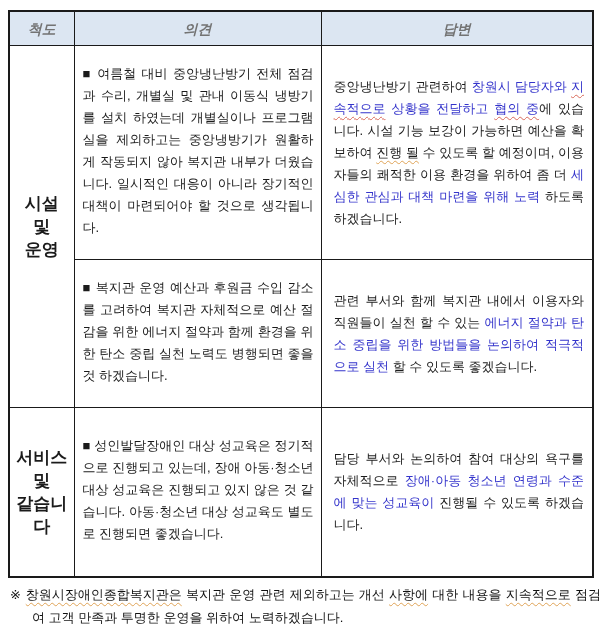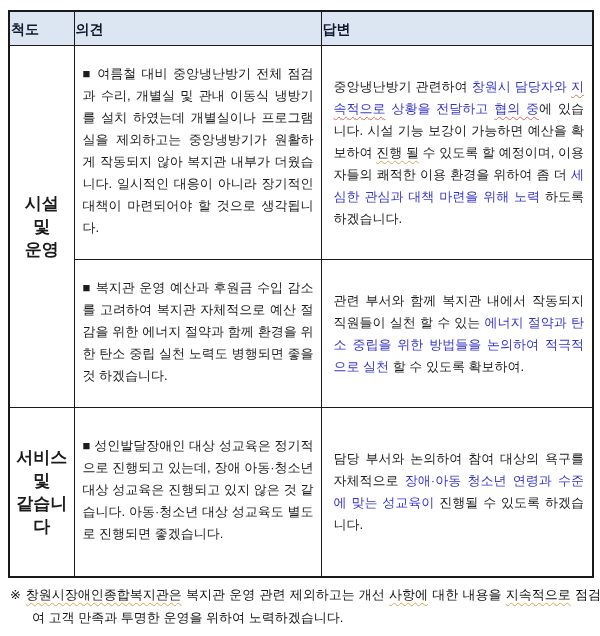--- a/index.html
+++ b/index.html
@@ -15,21 +15,21 @@
   }
   .doc-table th,.doc-table td{
     border:1px solid #1a1a1a;
     font-size:13px;line-height:22px;
     vertical-align:middle;
     overflow:hidden;
   }
   .doc-table{border:2px solid #1a1a1a;}
   th.hdr{
     background:#dce6f2;height:31px;
-    font-weight:bold;font-size:14px;text-align:left;color:#0f172a;
+    font-weight:bold;font-size:14px;text-align:center;color:#737373;font-style:italic;
   }
   td.scale{
     text-align:center;font-weight:bold;
     white-space:pre-line;line-height:23px;font-size:17px;
     padding:2px;
   }
   td.op{
     text-align:justify;
     padding:4px 7px 8px 8px;
   }
@@ -75,21 +75,21 @@
   </tr>
   <tr style="height:214px">
     <td class="scale" rowspan="2">시설
 및
 운영</td>
     <td class="op">■  여름철 대비 중앙냉난방기 전체 점검과 수리, 개별실 및 관내 이동식 냉방기를 설치 하였는데 개별실이나 프로그램실을 제외하고는 중앙냉방기가 원활하게 작동되지 않아 복지관 내부가 더웠습니다. 일시적인 대응이 아니라 장기적인 대책이 마련되어야 할 것으로 생각됩니다.</td>
     <td class="an"><span>중앙냉난방기 관련하여 </span><span class="c-blue">창원시 담당자와 </span><span class="c-blue wavy-red">지속적으로</span><span class="c-blue"> 상황을 전달하고 </span><span class="c-blue wavy-red">협의 중</span><span>에 있습니다. 시설 기능 보강이 가능하면 예산을 확보하여 </span><span class="wavy-orange">진행 될</span><span> 수 있도록 할 예정이며, 이용자들의 쾌적한 이용 환경을 위하여 좀 더 </span><span class="c-blue">세심한 관심과 대책 마련을 위해 노력</span><span> 하도록 하겠습니다.</span></td>
   </tr>
   <tr style="height:148px">
     <td class="op">■  복지관 운영 예산과 후원금 수입 감소를 고려하여 복지관 자체적으로 예산 절감을 위한 에너지 절약과 함께 환경을 위한 탄소 중립 실천 노력도 병행되면 좋을 것 하겠습니다.</td>
-    <td class="an"><span>관련 부서와 함께 복지관 내에서 작동되지 직원들이 실천 할 수 있는 </span><span class="c-blue">에너지 절약과 탄소 중립을 위한 방법들을 논의하여 적극적으로 실천</span><span> 할 수 있도록 확보하여.</span></td>
+    <td class="an"><span>관련 부서와 함께 복지관 내에서 이용자와 직원들이 실천 할 수 있는 </span><span class="c-blue">에너지 절약과 탄소 중립을 위한 방법들을 논의하여 적극적으로 실천</span><span> 할 수 있도록 좋겠습니다.</span></td>
   </tr>
   <tr style="height:169px">
     <td class="scale">서비스
 및
 같습니다</td>
     <td class="op">■  성인발달장애인 대상 성교육은 정기적으로 진행되고 있는데, 장애 아동·청소년 대상 성교육은 진행되고 있지 않은 것 같습니다. 아동·청소년 대상 성교육도 별도로 진행되면 좋겠습니다.</td>
     <td class="an"><span>담당 부서와 논의하여 참여 대상의 욕구를 자체적으로 </span><span class="c-blue">장애·아동 청소년 연령과 수준에 맞는 성교육이</span><span> 진행될 수 있도록 하겠습니다.</span></td>
   </tr>
 </tbody>
   </table>

